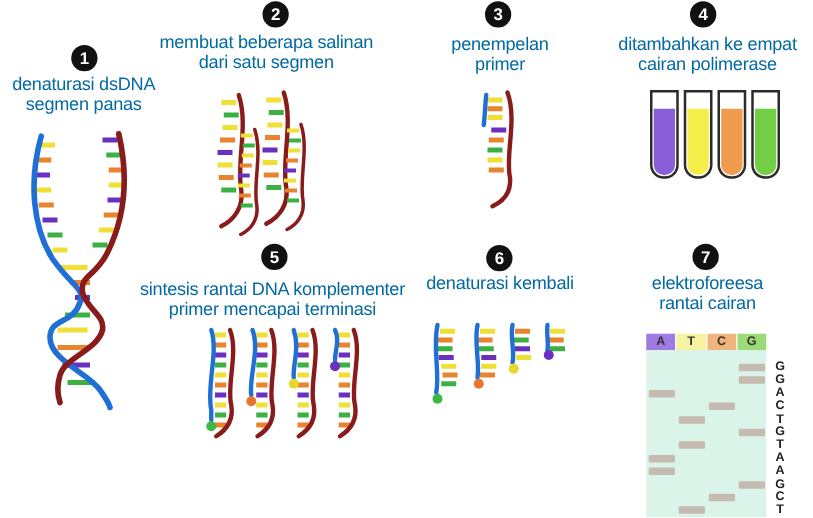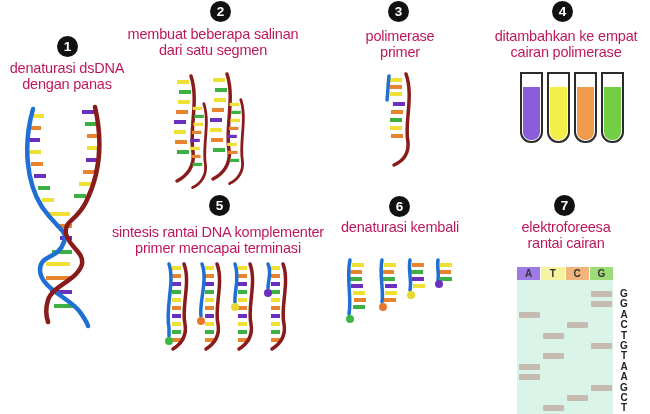--- a/index.html
+++ b/index.html
@@ -8,21 +8,21 @@
     font-family:"Liberation Sans", sans-serif;color:#222;
   }
   .step{position:absolute;}
   .badge{
     position:absolute;width:21px;height:21px;border-radius:50%;background:#111;
     color:#fff;font-size:13.5px;font-weight:bold;display:flex;align-items:center;justify-content:center;
     line-height:1;
   }
   .step-label{
     position:absolute;font-size:14.5px;line-height:16px;text-align:center;
-    white-space:pre-line;color:#be185d;letter-spacing:-0.2px;
+    white-space:pre-line;color:#0369a1;letter-spacing:-0.2px;
   }
   svg{position:absolute;overflow:visible;}
   .bb-red{stroke:#8a1b1b;fill:none;stroke-width:4.5;stroke-linecap:round;}
   .bb-red2{stroke:#8a1b1b;fill:none;stroke-width:3.5;stroke-linecap:round;}
   .bb-blue{stroke:#1f6fd4;fill:none;stroke-width:4.5;stroke-linecap:round;}
   .bb-blue2{stroke:#1f6fd4;fill:none;stroke-width:3.5;stroke-linecap:round;}
   .tick{stroke-width:4;}
   .tk-y{stroke:#f0df35;} .tk-o{stroke:#e8832e;} .tk-p{stroke:#6a2fbf;} .tk-g{stroke:#3cb043;}
   
   .tubes{position:absolute;left:520px;top:72px;display:flex;gap:4px;}
@@ -47,21 +47,21 @@
   }
 </style>
 </head>
 <body>
 
 <div class="canvas">
 
   <div class="step">
     <div class="badge" style="left:57px;top:36px;">1</div>
     <div class="step-label" style="left:0;top:60px;width:134px;">denaturasi dsDNA
-dengan panas</div>
+segmen panas</div>
     <svg style="left:18px;top:102px;" width="110" height="228" viewBox="0 0 110 228">
 
       <line class="tick tk-y" x1="14" y1="14" x2="26" y2="14"></line>
       <line class="tick tk-o" x1="11" y1="26" x2="23" y2="26"></line>
       <line class="tick tk-p" x1="10" y1="38" x2="22" y2="38"></line>
       <line class="tick tk-y" x1="11" y1="50" x2="23" y2="50"></line>
       <line class="tick tk-o" x1="13" y1="62" x2="25" y2="62"></line>
       <line class="tick tk-p" x1="16" y1="74" x2="28" y2="74"></line>
       <line class="tick tk-g" x1="20" y1="86" x2="32" y2="86"></line>
       <line class="tick tk-y" x1="24" y1="98" x2="36" y2="98"></line>
@@ -108,21 +108,21 @@
       </defs>
       <use href="#sg2" transform="translate(2,2)"></use>
       <use href="#sg2" transform="translate(20,30) scale(0.8)"></use>
       <use href="#sg2" transform="translate(38,0)"></use>
       <use href="#sg2" transform="translate(57,26) scale(0.8)"></use>
     </svg>
   </div>
 
   <div class="step">
     <div class="badge" style="left:388px;top:1px;">3</div>
-    <div class="step-label" style="left:350px;top:28px;width:100px;">polimerase
+    <div class="step-label" style="left:350px;top:28px;width:100px;">penempelan
 primer</div>
     <svg style="left:376px;top:70px;" width="48" height="98" viewBox="0 0 48 98">
       <line class="tick tk-y" x1="14" y1="10" x2="26" y2="10"></line>
       <line class="tick tk-o" x1="14" y1="17" x2="26" y2="17"></line>
       <line class="tick tk-y" x1="14" y1="24" x2="26" y2="24"></line>
       <line class="tick tk-p" x1="17" y1="34" x2="29" y2="34"></line>
       <line class="tick tk-o" x1="15" y1="42" x2="27" y2="42"></line>
       <line class="tick tk-g" x1="14" y1="50" x2="26" y2="50"></line>
       <line class="tick tk-y" x1="14" y1="58" x2="26" y2="58"></line>
       <line class="tick tk-o" x1="15" y1="66" x2="27" y2="66"></line>

